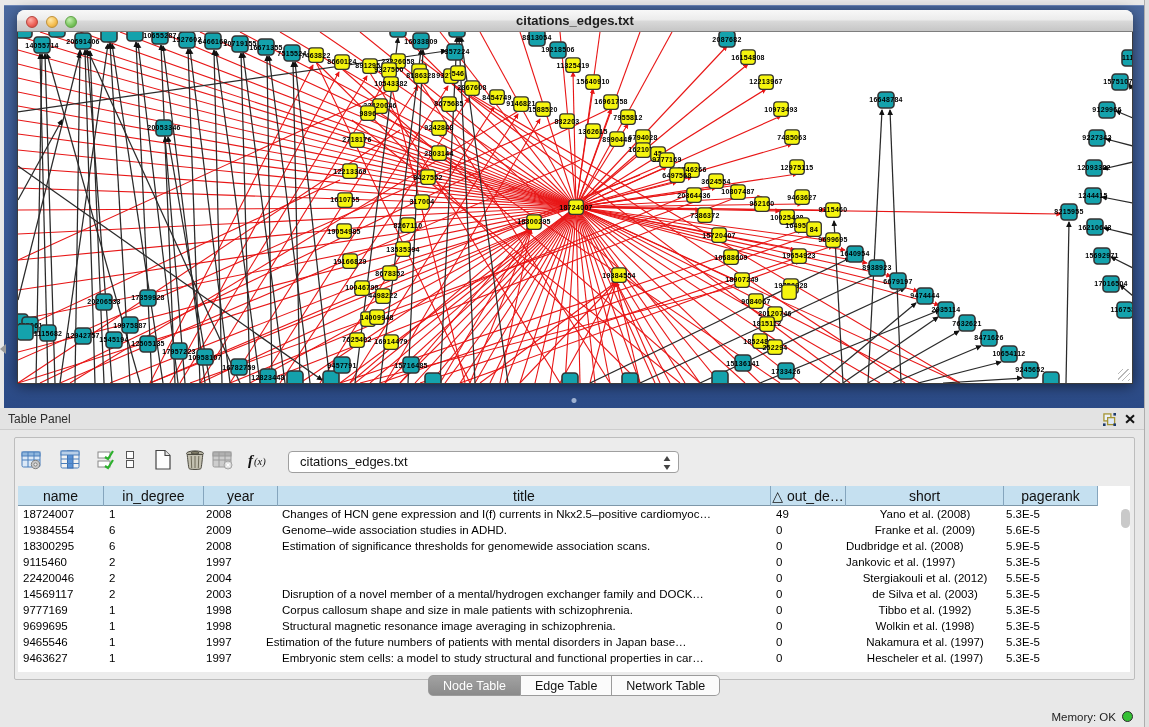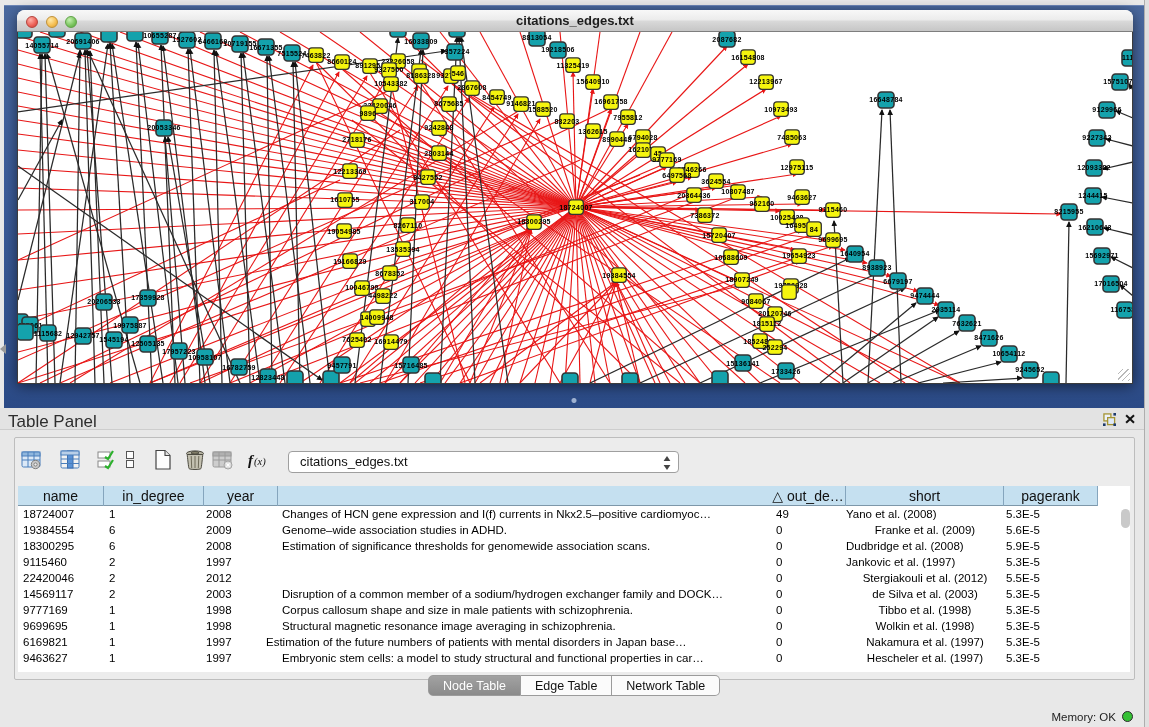--- a/index.html
+++ b/index.html
@@ -26,21 +26,21 @@
 .larrow { position:absolute; left:0px; top:344px; width:0; height:0;
   border-top:5px solid transparent; border-bottom:5px solid transparent; border-right:6px solid #9a9a9a; }
 #splitdot { position:absolute; left:570px; top:397px; width:8px; height:7px; background:radial-gradient(circle,#9fb2d2 0 2px,transparent 3px); }
 
 
 #rstrip { position:absolute; right:0; top:0; width:5px; height:727px; background:#e0e0e0; border-left:1px solid #aeaeae; }
 
 
 #tpanel { position:absolute; left:0; top:408px; width:1144px; height:319px; background:#e8e8e8; }
 #tphead { position:absolute; left:0; top:0; width:1144px; height:22px; background:#e3e3e3; border-bottom:1px solid #cdcdcd; }
-#tphead .cap { position:absolute; left:8px; top:4px; font-size:17px; color:#2e2e2e; }
+#tphead .cap { position:absolute; left:8px; top:4px; font-size:12px; color:#2e2e2e; }
 #floatico { position:absolute; left:1103px; top:5px; width:13px; height:13px; }
 #closex { position:absolute; left:1124px; top:3px; font-size:14.5px; font-weight:900; color:#111; transform:scaleY(0.95); }
 
 #toolpanel { position:absolute; left:14px; top:29px; width:1121px; height:243px;
   background:#ececec; border:1px solid #bdbdbd; border-radius:2px; }
 .ticon { position:absolute; top:11px; }
 #combo { position:absolute; left:273px; top:13px; width:391px; height:22px; background:#fff;
   border:1px solid #9f9f9f; border-radius:4px; font-size:13px; color:#111; line-height:20px; padding-left:11px; }
 
 
@@ -638,31 +638,32 @@
         </svg>
       <div id="combo">citations_edges.txt<svg style="position:absolute;right:7px;top:4px" width="8" height="14" viewBox="0 0 8 14">
             <path d="M4 0 L7.4 5 H0.6 Z" fill="#444"></path>
             <path d="M4 14 L7.4 9 H0.6 Z" fill="#444"></path>
           </svg></div>
       <div id="tbl">
         <div id="thead">
             <div class="th" style="left:0px;width:86px">name</div>
             <div class="th" style="left:86px;width:100px">in_degree</div>
             <div class="th" style="left:186px;width:74px">year</div>
+            <div class="th" style="left:260px;width:493px">title</div>
             <div class="th" style="left:753px;width:75px">△ out_de…</div>
             <div class="th" style="left:828px;width:158px">short</div>
             <div class="th" style="left:986px;width:94px">pagerank</div>
           </div>
           <div class="trow" style="top:20px">
             <span class="td" style="left:5px">18724007</span>
             <span class="td" style="left:91px">1</span>
             <span class="td" style="left:188px">2008</span>
             <span class="td" style="left:264px;width:486px">Changes of HCN gene expression and I(f) currents in Nkx2.5–positive cardiomyoc…</span>
             <span class="td" style="left:758px">49</span>
-            <span class="td" style="left:828px;width:158px;text-align:left">Yano et al. (2008)</span>
+            <span class="td" style="left:828px;width:158px;text-align:center">Yano et al. (2008)</span>
             <span class="td" style="left:988px">5.3E-5</span>
           </div>
           <div class="trow" style="top:36px">
             <span class="td" style="left:5px">19384554</span>
             <span class="td" style="left:91px">6</span>
             <span class="td" style="left:188px">2009</span>
             <span class="td" style="left:264px;width:486px">Genome–wide association studies in ADHD.</span>
             <span class="td" style="left:758px">0</span>
             <span class="td" style="left:828px;width:158px;text-align:center">Franke et al. (2009)</span>
             <span class="td" style="left:988px">5.6E-5</span>
@@ -680,54 +681,54 @@
             <span class="td" style="left:5px">9115460</span>
             <span class="td" style="left:91px">2</span>
             <span class="td" style="left:188px">1997</span>
             <span class="td" style="left:758px">0</span>
             <span class="td" style="left:828px;width:158px;">Jankovic et al. (1997)</span>
             <span class="td" style="left:988px">5.3E-5</span>
           </div>
           <div class="trow" style="top:84px">
             <span class="td" style="left:5px">22420046</span>
             <span class="td" style="left:91px">2</span>
-            <span class="td" style="left:188px">2012</span>
+            <span class="td" style="left:188px">2004</span>
             <span class="td" style="left:758px">0</span>
             <span class="td" style="left:828px;width:158px;text-align:center">Stergiakouli et al. (2012)</span>
             <span class="td" style="left:988px">5.5E-5</span>
           </div>
           <div class="trow" style="top:100px">
             <span class="td" style="left:5px">14569117</span>
             <span class="td" style="left:91px">2</span>
             <span class="td" style="left:188px">2003</span>
-            <span class="td" style="left:264px;width:486px">Disruption of a common member of a sodium/hydrogen exchanger family and DOCK…</span>
+            <span class="td" style="left:264px;width:486px">Disruption of a novel member of a mental/hydrogen exchanger family and DOCK…</span>
             <span class="td" style="left:758px">0</span>
             <span class="td" style="left:828px;width:158px;text-align:center">de Silva et al. (2003)</span>
             <span class="td" style="left:988px">5.3E-5</span>
           </div>
           <div class="trow" style="top:116px">
             <span class="td" style="left:5px">9777169</span>
             <span class="td" style="left:91px">1</span>
             <span class="td" style="left:188px">1998</span>
             <span class="td" style="left:264px;width:486px">Corpus callosum shape and size in male patients with schizophrenia.</span>
             <span class="td" style="left:758px">0</span>
-            <span class="td" style="left:828px;width:158px;text-align:center">Tibbo et al. (1998)</span>
+            <span class="td" style="left:828px;width:158px;text-align:center">Tibbo et al. (1992)</span>
             <span class="td" style="left:988px">5.3E-5</span>
           </div>
           <div class="trow" style="top:132px">
             <span class="td" style="left:5px">9699695</span>
             <span class="td" style="left:91px">1</span>
             <span class="td" style="left:188px">1998</span>
             <span class="td" style="left:264px;width:486px">Structural magnetic resonance image averaging in schizophrenia.</span>
             <span class="td" style="left:758px">0</span>
             <span class="td" style="left:828px;width:158px;text-align:center">Wolkin et al. (1998)</span>
             <span class="td" style="left:988px">5.3E-5</span>
           </div>
           <div class="trow" style="top:148px">
-            <span class="td" style="left:5px">6169821</span>
+            <span class="td" style="left:5px">9465546</span>
             <span class="td" style="left:91px">1</span>
             <span class="td" style="left:188px">1997</span>
             <span class="td" style="left:248px;width:486px">Estimation of the future numbers of patients with mental disorders in Japan base…</span>
             <span class="td" style="left:758px">0</span>
             <span class="td" style="left:828px;width:158px;text-align:center">Nakamura et al. (1997)</span>
             <span class="td" style="left:988px">5.3E-5</span>
           </div>
           <div class="trow" style="top:164px">
             <span class="td" style="left:5px">9463627</span>
             <span class="td" style="left:91px">1</span>

